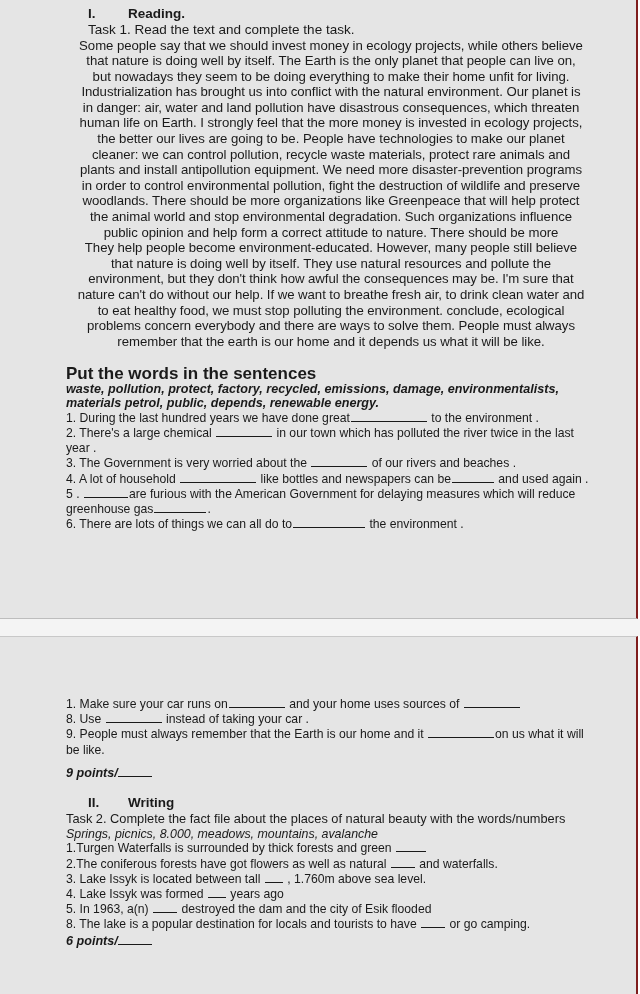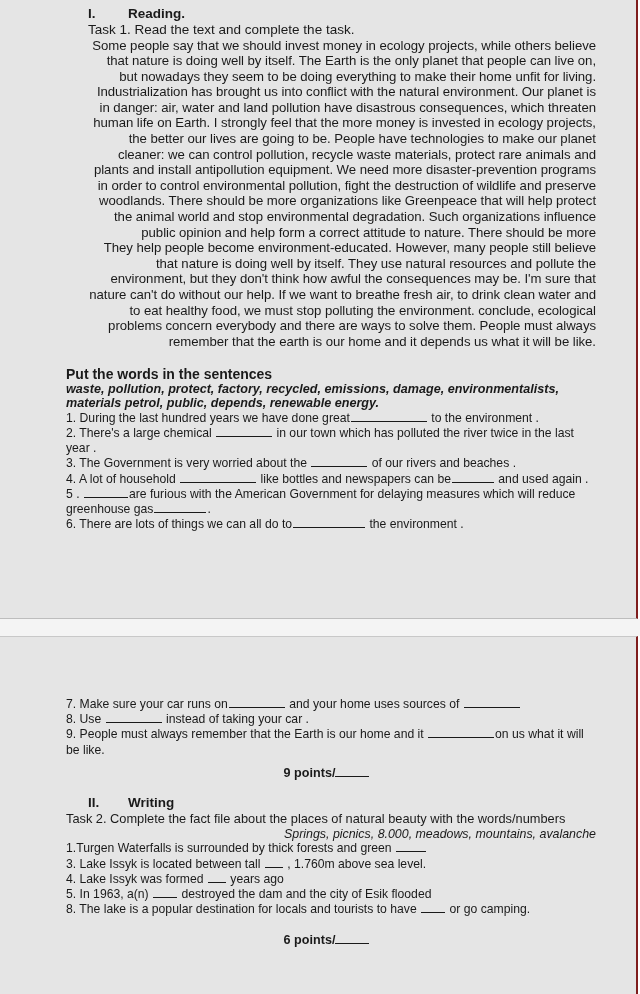--- a/index.html
+++ b/index.html
@@ -51,58 +51,58 @@
     .section-heading .num { display: inline-block; width: 40px; }
     .task-title {
       font-weight: normal;
       font-size: 13.5px;
       padding-left: 22px;
       line-height: 16px;
     }
     .task-title.flush { padding-left: 0; }
     .paragraph {
       margin: 0;
-      text-align: right;
+      text-align: center;
       letter-spacing: -0.05px;
     }
     .sub-heading {
       font-weight: bold;
-      font-size: 14px;
+      font-size: 17px;
       margin-top: 18px;
       line-height: 14.5px;
     }
     .word-bank {
       font-weight: bold;
       font-style: italic;
       font-size: 12.6px;
       line-height: 14.5px;
     }
     .word-bank.plain {
       font-weight: normal;
       font-size: 12.4px;
-      text-align: right;
     }
     .exercise-list {
       font-size: 12.2px;
       line-height: 15.2px;
     }
     .exercise-item { margin: 0; }
     .blank {
       display: inline-block;
       border-bottom: 1px solid #1a1a1a;
       height: 10px;
       vertical-align: baseline;
       margin: 0 1px;
     }
     .points {
-      text-align: center;
+      text-align: left;
       font-weight: bold;
       font-size: 12.6px;
       padding-right: 8px;
       margin-top: 8px;
+      font-style: italic;
     }
     .points .blank { width: 34px; margin-left: 0; }
     .spacer-md { height: 14px; }
     .w-xs { width: 22px; }
     .w-s { width: 30px; }
     .w-m { width: 56px; }
     .w-l { width: 66px; }
     .w-xl { width: 76px; }
   </style>
 </head>
@@ -167,21 +167,21 @@
     </div>
   </div>
 </div>
 
 <div class="page-gap"></div>
 
 <div class="page" id="page-2">
   <div class="content" id="content-2">
     <div class="exercise-list" style="margin-top:0">
       <div class="exercise-item">
-        <span>7. Make sure your car runs on</span><span class="blank w-m"></span> <span>and your home uses sources of</span> <span class="blank w-m"></span>
+        <span>1. Make sure your car runs on</span><span class="blank w-m"></span> <span>and your home uses sources of</span> <span class="blank w-m"></span>
       </div>
       <div class="exercise-item">
         <span>8. Use</span> <span class="blank w-m"></span> <span>instead of taking your car .</span>
       </div>
       <div class="exercise-item">
         <span>9. People must always remember that the Earth is our home and it</span> <span class="blank w-l"></span><span>on us what it will</span><br>
         <span>be like.</span>
       </div>
     </div>
     <div class="points">
@@ -194,29 +194,32 @@
       <span class="num">II.</span><span>Writing</span>
     </div>
     <div class="task-title flush" style="font-size:12.8px">Task 2. Complete the fact file about the places of natural beauty with the words/numbers</div>
     <div class="word-bank plain">Springs, picnics, 8.000, meadows, mountains, avalanche</div>
 
     <div class="exercise-list">
       <div class="exercise-item">
         <span>1.Turgen Waterfalls is surrounded by thick forests and green</span> <span class="blank w-s"></span>
       </div>
       <div class="exercise-item">
+        <span>2.The coniferous forests have got flowers as well as natural</span> <span class="blank w-s" style="width:24px"></span> <span>and waterfalls.</span>
+      </div>
+      <div class="exercise-item">
         <span>3. Lake Issyk is located between tall</span> <span class="blank w-xs" style="width:18px"></span> <span>, 1.760m above sea level.</span>
       </div>
       <div class="exercise-item">
         <span>4. Lake Issyk was formed</span> <span class="blank w-xs" style="width:18px"></span> <span>years ago</span>
       </div>
       <div class="exercise-item">
         <span>5. In 1963, a(n)</span> <span class="blank w-xs" style="width:24px"></span> <span>destroyed the dam and the city of Esik flooded</span>
       </div>
       <div class="exercise-item">
         <span>8. The lake is a popular destination for locals and tourists to have</span> <span class="blank w-xs" style="width:24px"></span> <span>or go camping.</span>
       </div>
     </div>
-    <div class="points" style="margin-top:16px">
+    <div class="points" style="margin-top:1px">
       <span>6 points/</span><span class="blank"></span>
     </div>
   </div>
 </div>
 
 </body></html>

